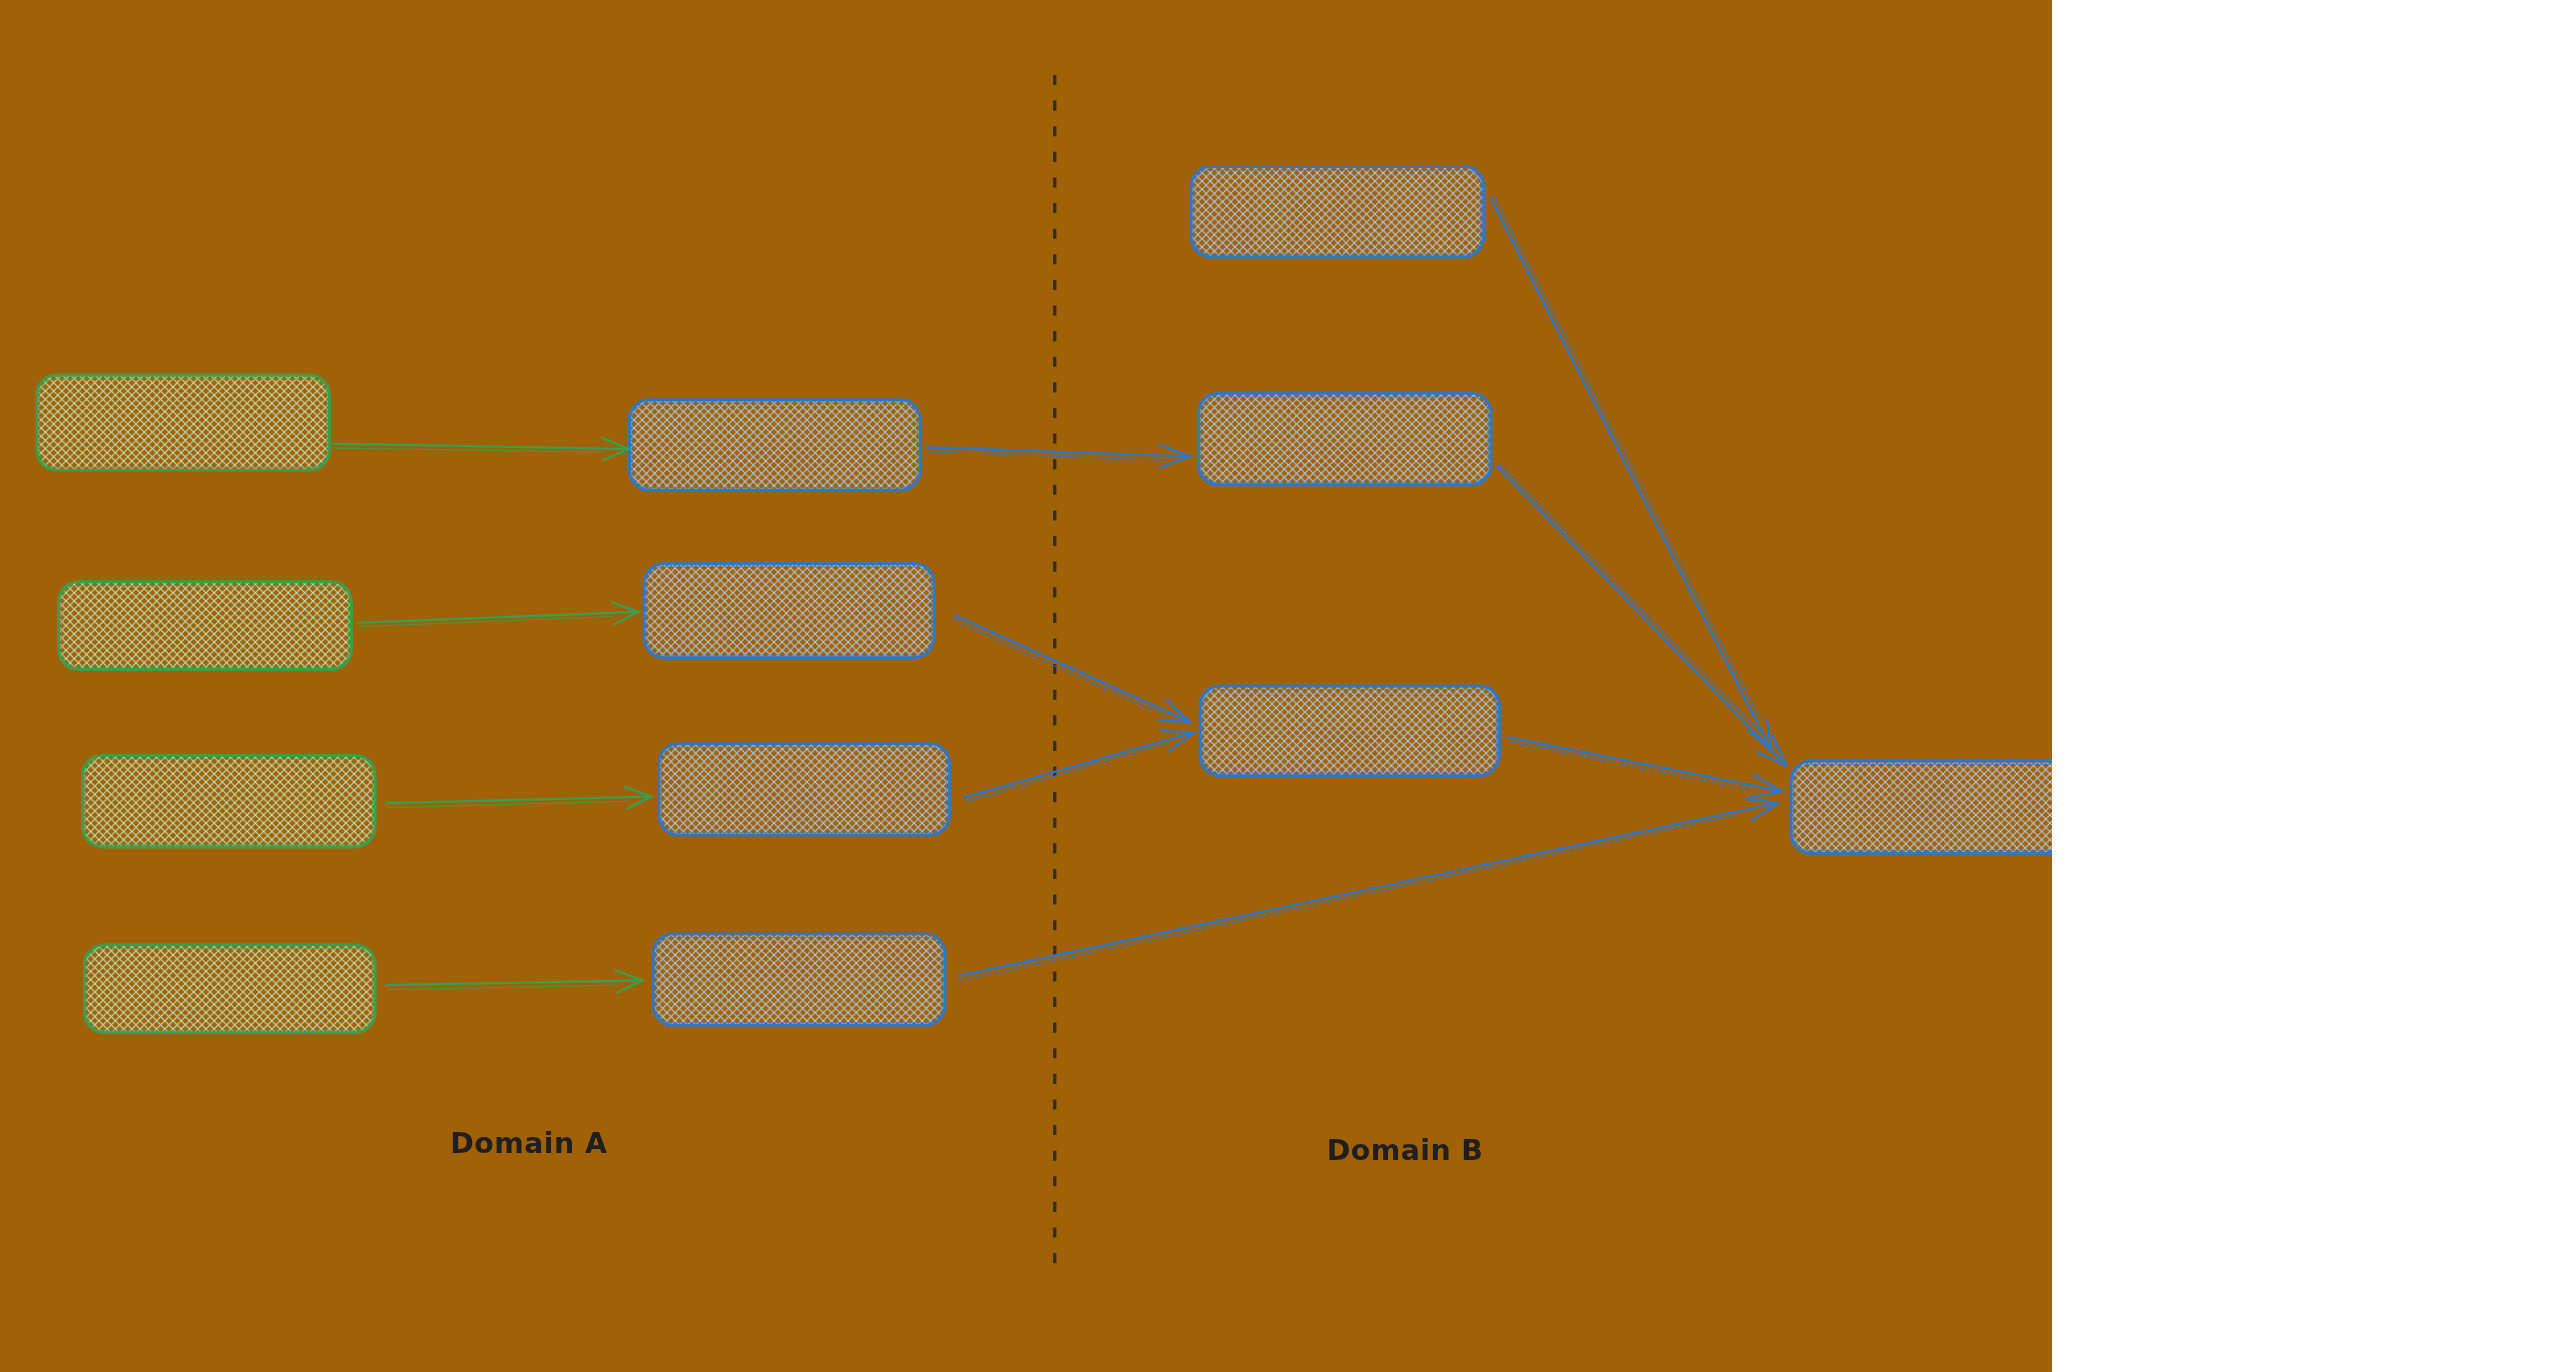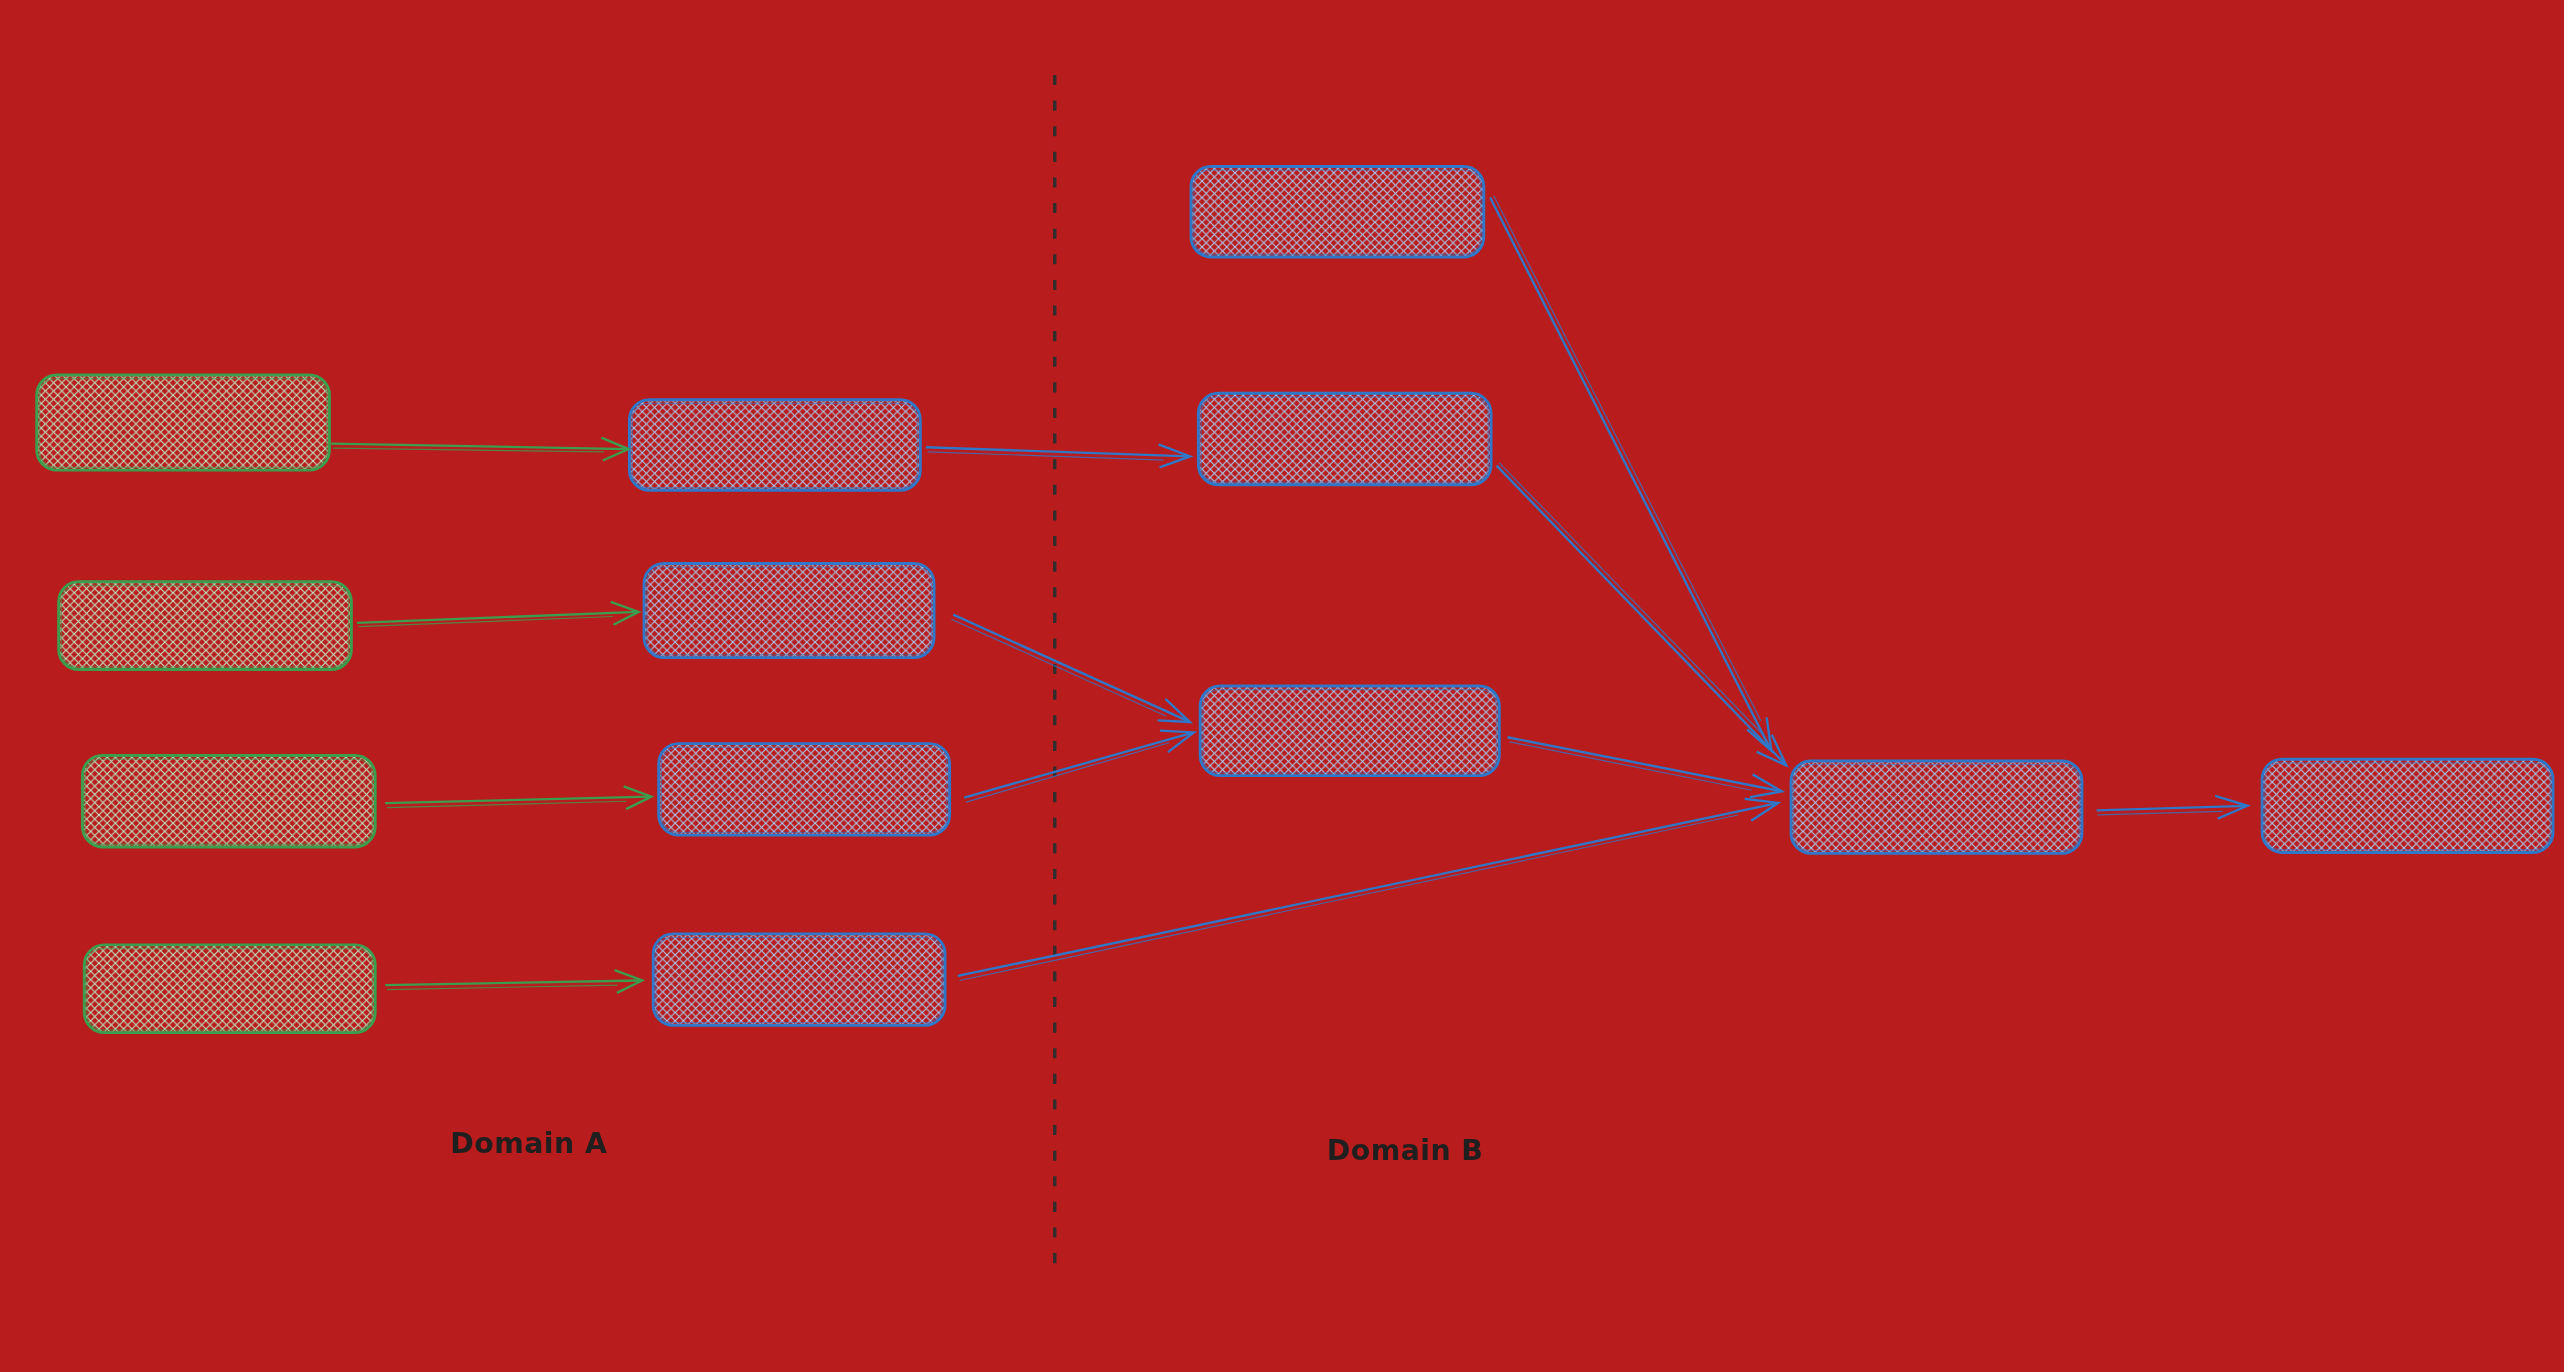--- a/index.html
+++ b/index.html
@@ -3,23 +3,23 @@
 <meta charset="utf-8">
 <style>
   html, body {
     margin: 0;
     padding: 0;
     background: #ffffff;
     font-family: "DejaVu Sans", "Liberation Sans", sans-serif;
   }
   .canvas {
     position: relative;
-    width: 2564px;
+    width: 2052px;
     height: 1372px;
-    background: #b91c1c;
+    background: #a16207;
     overflow: hidden;
   }
   svg { display: block; }
 
   .box-green {
     fill: url(#hatch-green);
     stroke: #3a9e4f;
     stroke-width: 3.2;
   }
   .box-blue {

